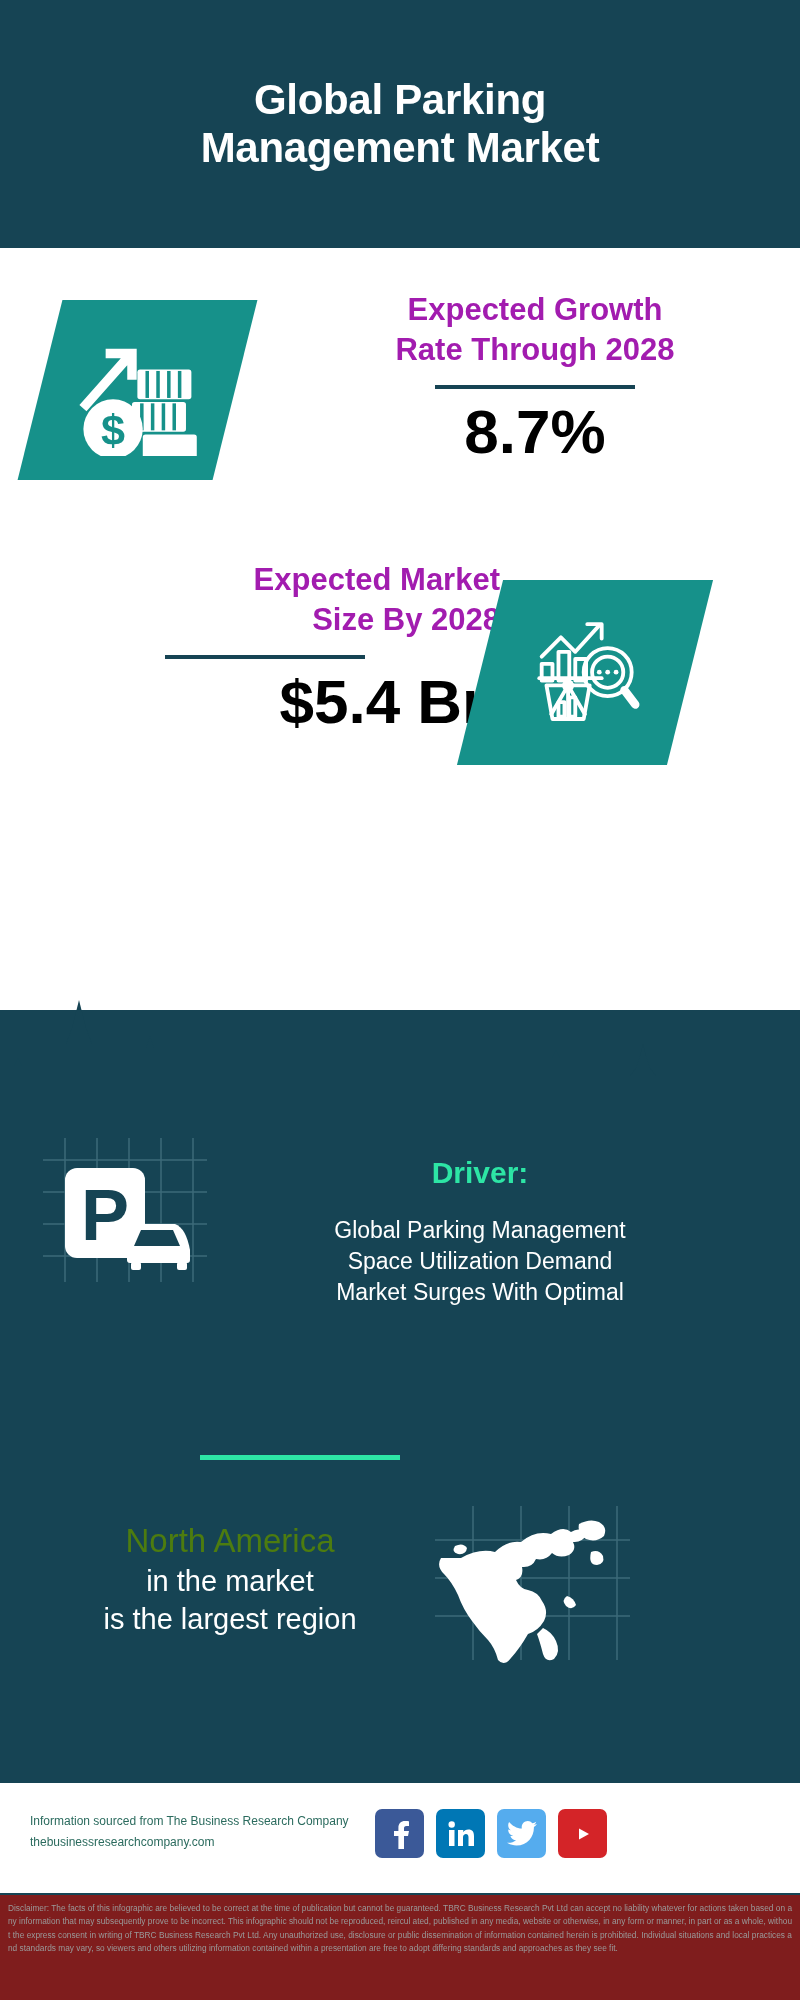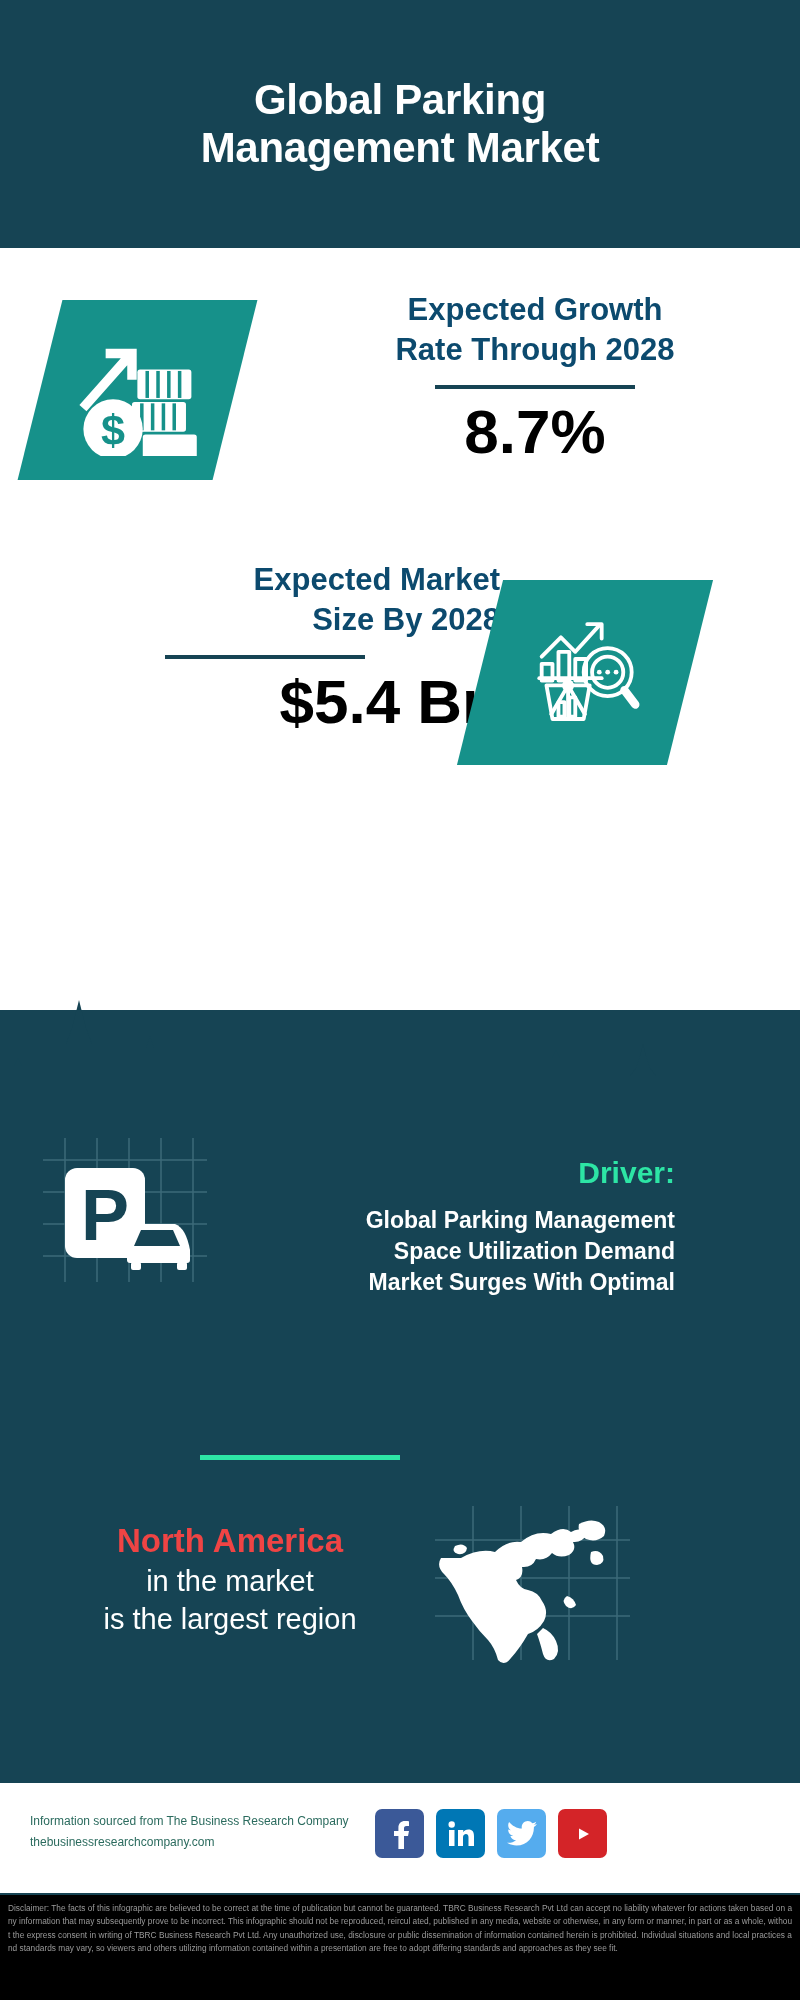--- a/index.html
+++ b/index.html
@@ -33,21 +33,21 @@
     display:flex; align-items:center; justify-content:center;
   }
   .badge1 {
     position:absolute; left:40px; top:10px; width:195px; height:180px;
   }
   .badge1-inner { transform:skewX(14deg); }
   .stat1-text {
     position:absolute; left:300px; top:0px; width:470px; text-align:center;
   }
   .stat-label {
-    color:#0c4a6e; font-size:31px; font-weight:bold; line-height:1.28;
+    color:#a21caf; font-size:31px; font-weight:bold; line-height:1.28;
   }
   .rule-dark {
     width:200px; height:4px; background:#164454; margin:16px auto 0 auto;
   }
   .stat-value-teal {
     color:#000000; font-size:62px; font-weight:bold; margin-top:12px; line-height:1;
   }
 
   
   .stat2 { position:absolute; left:0; top:560px; width:800px; height:240px; }
@@ -61,33 +61,33 @@
     background:#164454;
   }
   .skyline-wrap {
     position:absolute; left:0; top:996px; width:800px; height:120px;
     overflow:hidden; line-height:0;
   }
 
   
   .driver-row { position:absolute; left:0; top:1155px; width:800px; }
   .parking-icon-box { position:absolute; left:35px; top:-25px; width:180px; height:160px; }
-  .driver-text { position:absolute; left:285px; top:0px; width:390px; text-align:right; }
+  .driver-text { position:absolute; left:285px; top:0px; width:390px; text-align:center; }
   .driver-head { color:#2DE5A5; font-size:30px; font-weight:bold; line-height:1.2; }
   .driver-body {
-    color:#ffffff; font-size:23px; font-weight:bold; line-height:1.35; margin-top:14px;
+    color:#ffffff; font-size:23px; font-weight:normal; line-height:1.35; margin-top:24px;
   }
   .mint-rule {
     position:absolute; left:200px; top:1455px; width:200px; height:5px; background:#2DE5A5;
   }
 
   
   .region-row { position:absolute; left:0; top:1520px; width:800px; }
   .region-text { position:absolute; left:20px; top:0; width:420px; text-align:center; }
-  .region-name { color:#ef4444; font-size:33px; font-weight:bold; line-height:1.25; }
+  .region-name { color:#4d7c0f; font-size:33px; font-weight:normal; line-height:1.25; }
   .region-sub { color:#ffffff; font-size:29px; line-height:1.3; margin-top:2px; }
   .map-box { position:absolute; left:425px; top:-20px; width:215px; height:170px; }
 
   
   .footer {
     position:absolute; left:0; top:1780px; width:800px; height:110px;
     background:#ffffff; border-top:3px solid #164454;
   }
   .footer-src {
     position:absolute; left:30px; top:28px; width:360px;
@@ -98,21 +98,21 @@
     width:49px; height:49px; border-radius:7px;
     display:flex; align-items:center; justify-content:center;
   }
   .fb { background:#3B5998; }
   .li { background:#0077B5; }
   .tw { background:#55ACEE; }
   .yt { background:#D42428; }
 
   .disclaimer {
     position:absolute; left:0; top:1893px; width:800px; height:107px;
-    background:#000000; border-top:2px solid #164454;
+    background:#7f1d1d; border-top:2px solid #164454;
     padding:7px 8px 0 8px;
     color:#9a9a9a; font-size:8.3px; line-height:1.62;
     text-align:justify; word-break:break-all;
   }
 </style>
 </head>
 <body>
 
 <div class="page">
 

